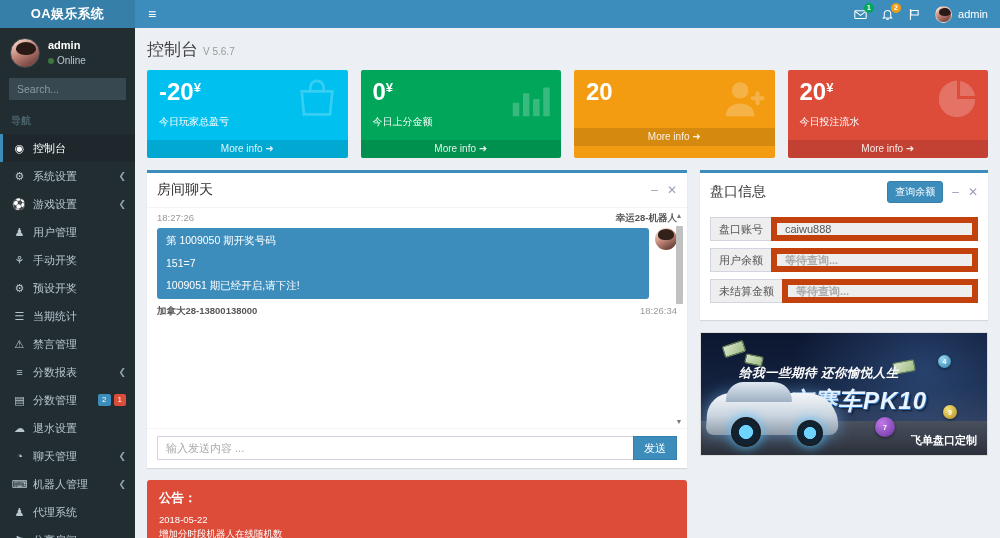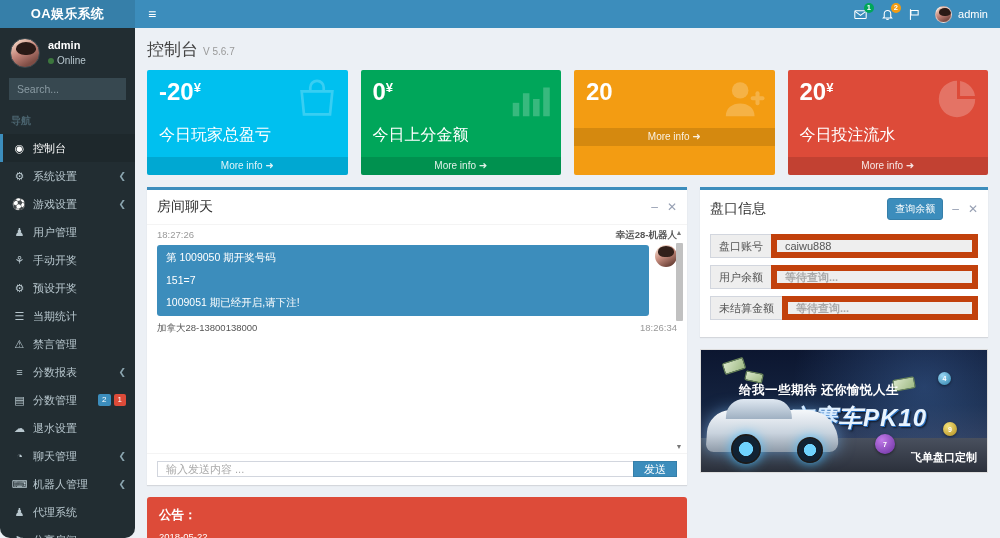--- a/index.html
+++ b/index.html
@@ -4,21 +4,21 @@
 <style>
   * { box-sizing: border-box; margin: 0; padding: 0; }
   html, body {
     width: 1000px; height: 538px; overflow: hidden;
     font-family: "Liberation Sans", "DejaVu Sans", sans-serif;
     font-size: 12px; background: #ecf0f5; color: #333;
   }
   .app { display: flex; width: 1000px; height: 538px; }
 
   
-  .sidebar { width: 135px; background: #222d32; display: flex; flex-direction: column; flex: 0 0 135px; border-radius: 10px; }
+  .sidebar { width: 135px; background: #222d32; display: flex; flex-direction: column; flex: 0 0 135px; }
   .logo {
     height: 28px; background: #367fa9; color: #fff;
     display: flex; align-items: center; justify-content: center;
     font-weight: bold; font-size: 13px; letter-spacing: .3px;
   }
   .userpanel { display: flex; align-items: center; padding: 10px 8px 8px 10px; gap: 8px; }
   .avatar-lg {
     width: 30px; height: 30px; border-radius: 50%; flex: 0 0 30px;
     background: linear-gradient(150deg,#f2d2c0 10%, #c4857a 45%, #7e4d45 80%);
     border: 1px solid #3a484e; position: relative; overflow: hidden;
@@ -82,21 +82,21 @@
   .main { flex: 1; padding: 10px 12px 0 12px; overflow: hidden; background: #ecf0f5; }
   .page-title { font-size: 17px; color: #444; font-weight: normal; margin-bottom: 9px; }
   .page-title .ver { font-size: 10px; color: #999; margin-left: 5px; }
 
   
   .cards { display: flex; gap: 13px; margin-bottom: 12px; }
   .card { flex: 1; border-radius: 2px; color: #fff; position: relative; overflow: hidden; }
   .card-body { padding: 9px 10px 11px 12px; position: relative; min-height: 58px; }
   .card-num { font-size: 24px; font-weight: bold; line-height: 1.05; }
   .card-num .cur { font-size: 13px; vertical-align: top; position: relative; top: 2px; }
-  .card-text { font-size: 16px; margin-top: 21px; }
+  .card-text { font-size: 10px; margin-top: 11px; }
   .card-icon { position: absolute; right: 8px; top: 6px; opacity: .22; }
   .card-foot {
     display: block; text-align: center; font-size: 10px; color: rgba(255,255,255,.88);
     padding: 3px 0 4px; background: rgba(0,0,0,.12); cursor: pointer; text-decoration: none;
   }
   .c-aqua { background: #00c0ef; }
   .c-green { background: #00a65a; }
   .c-yellow { background: #f39c12; }
   .c-red { background: #dd4b39; }
 
@@ -120,21 +120,21 @@
   .chat-body { flex: 1; overflow: hidden; padding: 4px 10px 0 10px; position: relative; border-top: 1px solid #f4f4f4; }
   .chat-scroll-track { position: absolute; right: 3px; top: 4px; bottom: 2px; width: 10px; }
   .sb-arrow { font-size: 7px; color: #777; text-align: center; line-height: 8px; }
   .sb-thumb { position: absolute; top: 14px; height: 78px; left: 2px; width: 7px; background: #c1c1c1; border-radius: 1px; }
   .chat-scroll-track .sb-down { position: absolute; bottom: 0; left: 0; right: 0; }
 
   .msg { margin-bottom: 6px; }
   .msg-meta { display: flex; font-size: 9.5px; color: #999; margin-bottom: 3px; }
   .msg-meta .m-left { flex: 1; }
   .msg-meta .m-right { font-weight: bold; color: #555; }
-  .msg-meta .m-name-left { font-weight: normal; color: #555; flex: 1; }
+  .msg-meta .m-name-left { font-weight: bold; color: #555; flex: 1; }
   .msg-meta .m-time-right { color: #999; }
   .msg-row { display: flex; align-items: flex-start; gap: 6px; }
   .msg-row.right { justify-content: flex-end; }
   .bubble {
     background: #3c8dbc; color: #fff; border-radius: 3px; padding: 7px 9px;
     font-size: 10.5px; line-height: 1.1; flex: 1; min-width: 0;
   }
   .bubble p { margin: 0 0 11px 0; }
   .bubble p:last-child { margin-bottom: 0; }
   .bubble.grey { background: #d2d6de; color: #444; padding: 6px 9px; }
@@ -142,21 +142,21 @@
     width: 22px; height: 22px; border-radius: 50%; flex: 0 0 22px; overflow: hidden; position: relative;
     background: linear-gradient(150deg,#f6ded0 10%, #c98f80 45%, #6c4238 85%);
   }
   .av-chat::after{ content:""; position:absolute; left:3px; top:1px; width:16px; height:11px; border-radius:50% 50% 42% 42%; background:#32201a; }
   .av-chat.sun { background: #d8b98c; }
   .av-chat.sun::before{
     content:""; position:absolute; left:3px; top:8px; width:16px; height:4px; background:#111; border-radius:2px; z-index:2;
   }
   .av-chat.sun::after{ content:""; position:absolute; left:4px; top:0px; width:14px; height:7px; border-radius:50% 50% 10% 10%; background:#1c1c1c; }
   .chat-footer { padding: 7px 10px 8px; border-top: 1px solid #f4f4f4; }
-  .chat-input-group { display: flex; height: 16px; }
+  .chat-input-group { display: flex; height: 24px; }
   .chat-input-group input {
     flex: 1; border: 1px solid #d2d6de; border-right: 0; outline: 0;
     padding: 0 8px; font-size: 11px; color: #555; font-family: "Liberation Sans", sans-serif;
   }
   .chat-input-group input::placeholder { color: #aaa; }
   .btn-send {
     background: #3c8dbc; color: #fff; border: 1px solid #367fa9; padding: 0 10px;
     font-size: 11px; cursor: pointer; font-family: "Liberation Sans", sans-serif;
   }
 
@@ -174,21 +174,21 @@
   .ig-val.filled { color: #555; }
   .ig-val.ph { color: #aaa; font-weight: bold; }
 
   
   .banner {
     height: 124px; background:
       radial-gradient(circle at 78% 30%, rgba(80,130,200,.35), transparent 55%),
       linear-gradient(180deg, #0c1630 0%, #14233f 45%, #2a3550 72%, #3a4356 100%);
     position: relative; overflow: hidden; border: 1px solid #ddd;
   }
-  .bn-t1 { position: absolute; left: 38px; top: 32px; color: #fff; font-size: 12.5px; font-weight: bold; letter-spacing: .5px; }
+  .bn-t1 { position: absolute; left: 38px; top: 32px; color: #fff; font-size: 12.5px; font-weight: bold; font-style: italic; letter-spacing: .5px; }
   .bn-t2 {
     position: absolute; left: 62px; top: 52px; font-size: 24px; font-weight: bold; font-style: italic;
     letter-spacing: 1px; color: #e8f4ff;
     text-shadow: 1px 1px 0 #2a6fbf, 2px 2px 2px rgba(0,0,0,.6);
   }
   .bn-t3 { position: absolute; right: 10px; bottom: 7px; color: #fff; font-size: 11px; font-weight: bold; }
   .bn-car {
     position: absolute; left: 6px; bottom: 20px; width: 132px; height: 42px;
     background: linear-gradient(180deg,#f4f7fa 0%, #c9d3de 55%, #8e9aa8 100%);
     border-radius: 22px 34px 8px 8px; transform: skewX(-4deg);

